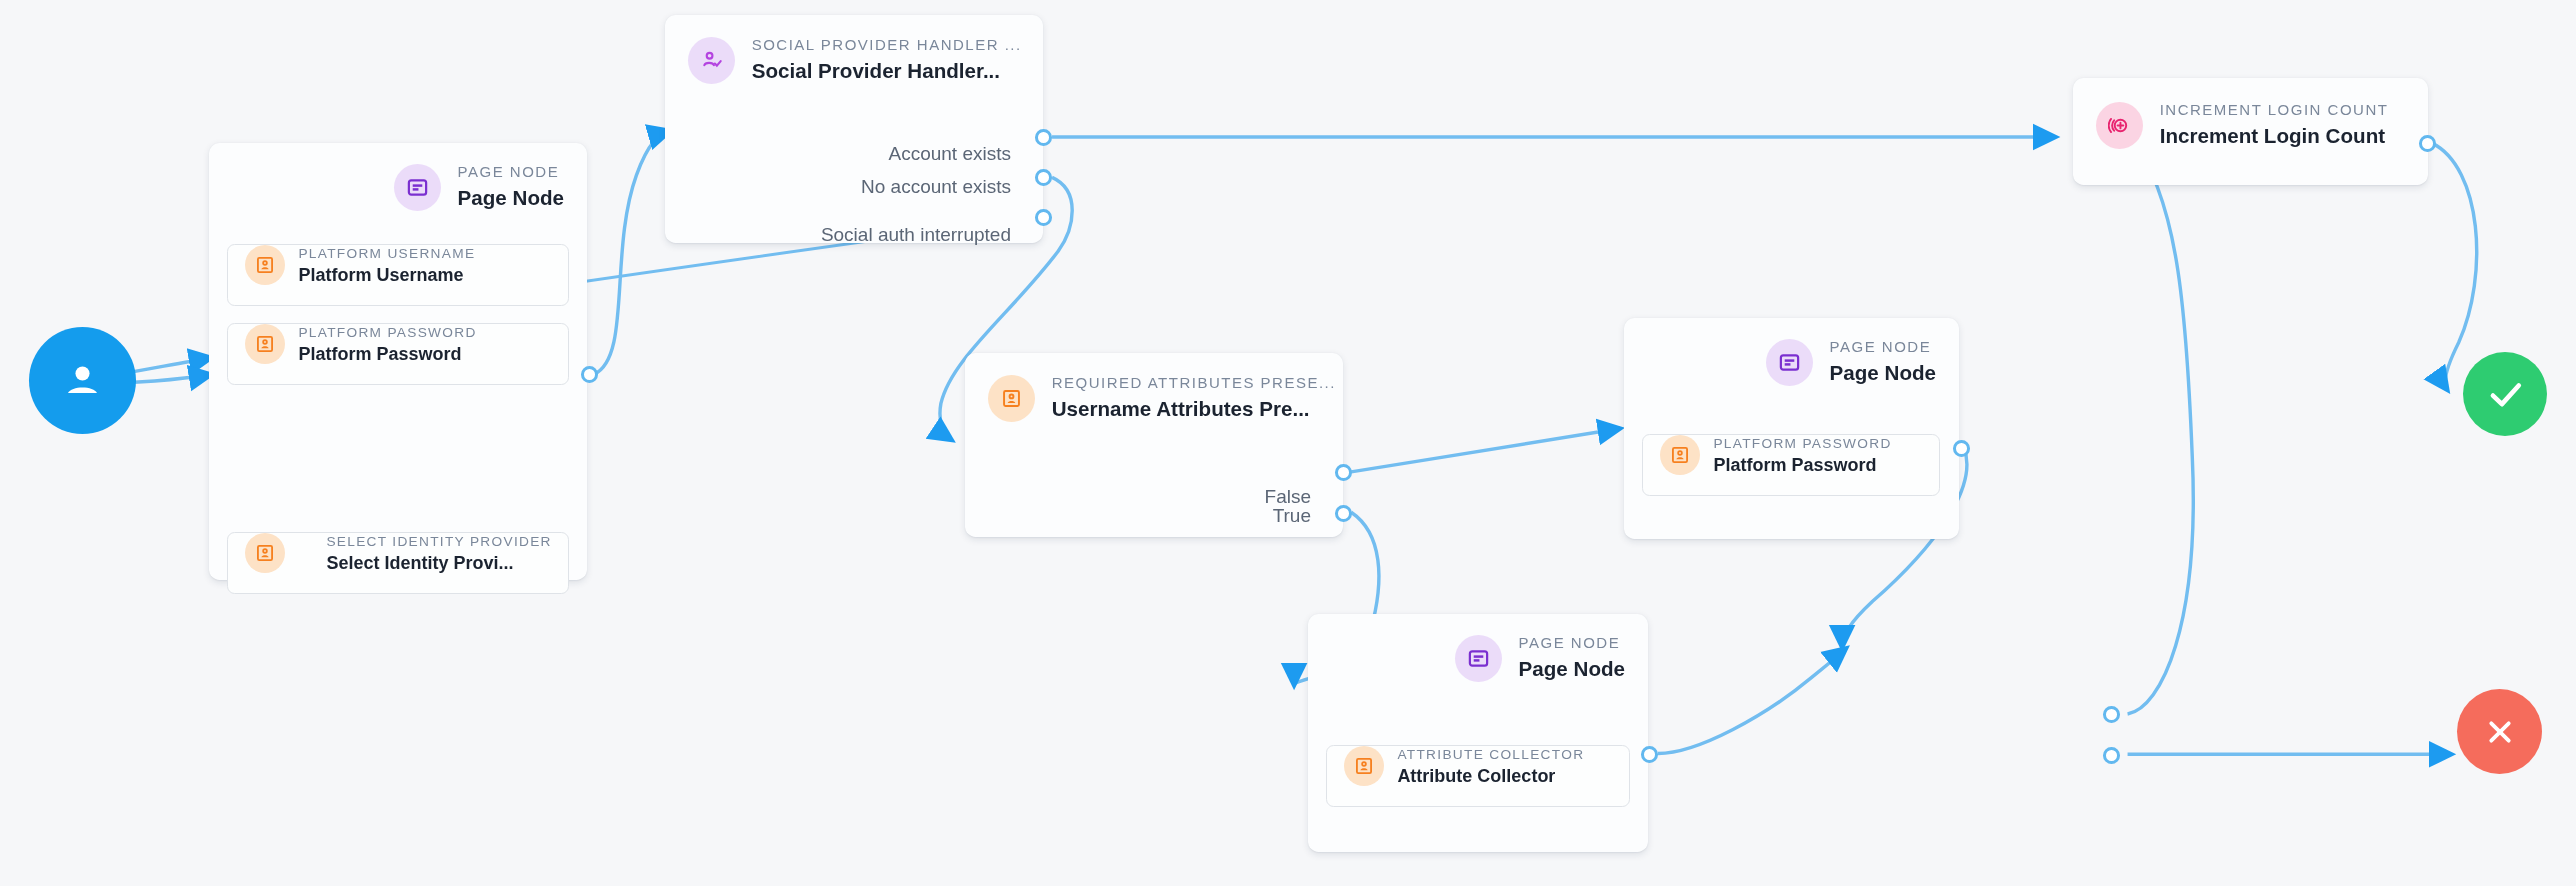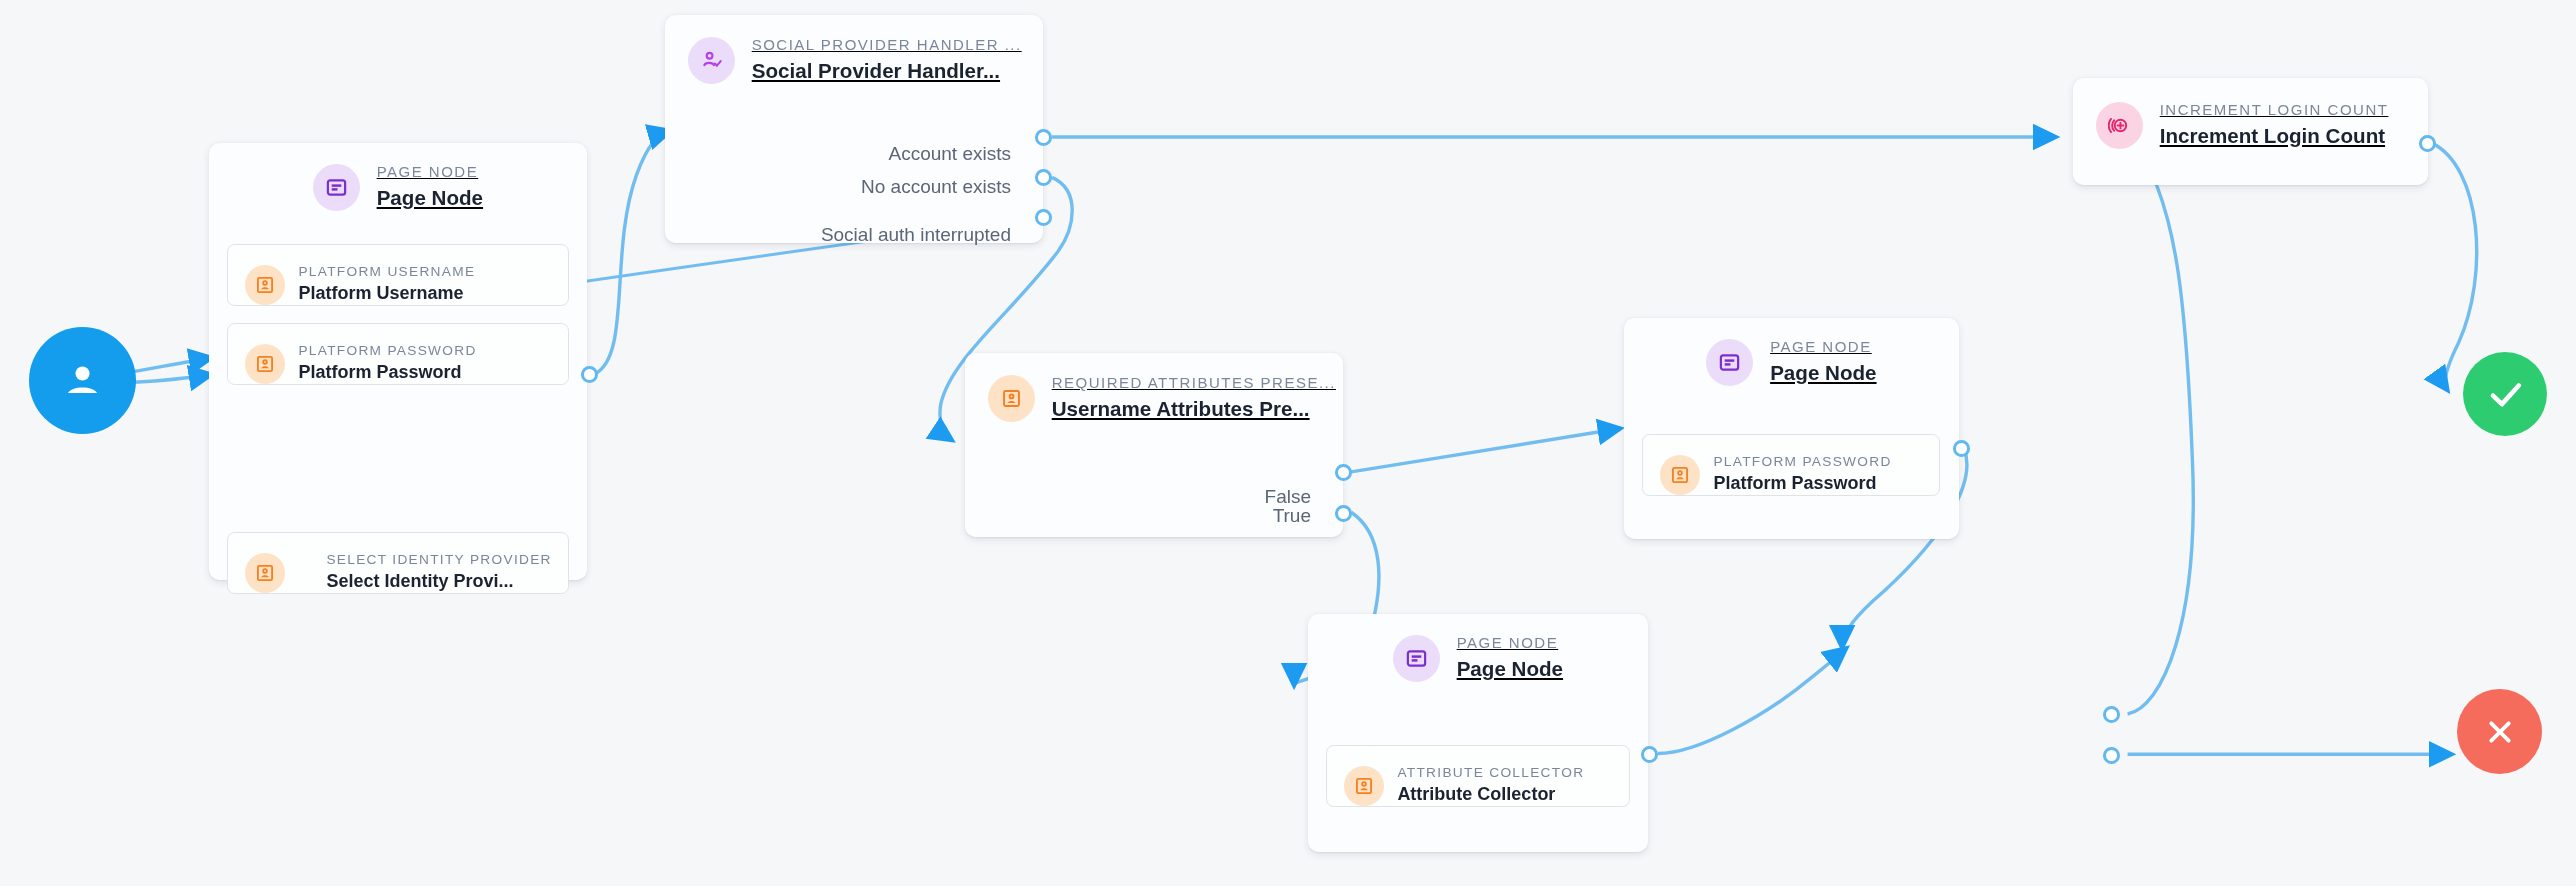--- a/index.html
+++ b/index.html
@@ -14,28 +14,27 @@
   #canvas{position:absolute;inset:0;width:2576px;height:886px;}
   #edges{position:absolute;left:0;top:0;width:2576px;height:886px;pointer-events:none;}
 
   
   .node{
     position:absolute;
     background:#fcfdfe;
     border-radius:10.7px;
     box-shadow:0 2.3px 7.6px rgba(20,40,70,.10), 0 0.8px 1.5px rgba(20,40,70,.06);
     box-sizing:border-box;
-    text-decoration:underline;
   }
   .node-head{
     display:flex;align-items:center;
     padding:21px 23px 7.6px 23px;
     box-sizing:border-box;
   }
-  .node-head.center{justify-content:center;}
+  .node-head.center{justify-content:flex-end;}
   .badge{
     width:47px;height:47px;border-radius:50%;
     display:flex;align-items:center;justify-content:center;
     flex:0 0 auto;margin-right:16.7px;
   }
   .badge.purple{background:#ebdcf9;}
   .badge.orange{background:#fde2c6;}
   .badge.pink{background:#fbd4e3;}
   .badge svg{display:block;}
   .labels{display:flex;flex-direction:column;justify-content:center;min-width:0;}
@@ -48,21 +47,21 @@
     font-size:20.6px;font-weight:700;color:#1b2330;line-height:1.3;
     white-space:nowrap;margin-top:3px;
   }
 
   
   .subrow{
     position:absolute;
     border:0.8px solid #dfe3e8;
     border-radius:7.6px;
     background:#fdfefe;
-    display:flex;align-items:flex-end;
+    display:flex;align-items:flex-start;
     box-sizing:border-box;
     padding-left:16.7px;
   }
   .subrow .badge{width:40px;height:40px;margin-right:13.7px;}
   .subrow .kicker{font-size:13.7px;letter-spacing:1.3px;}
   .subrow .title{font-size:18px;margin-top:1.5px;}
 
   
   .outrow{
     position:absolute;

